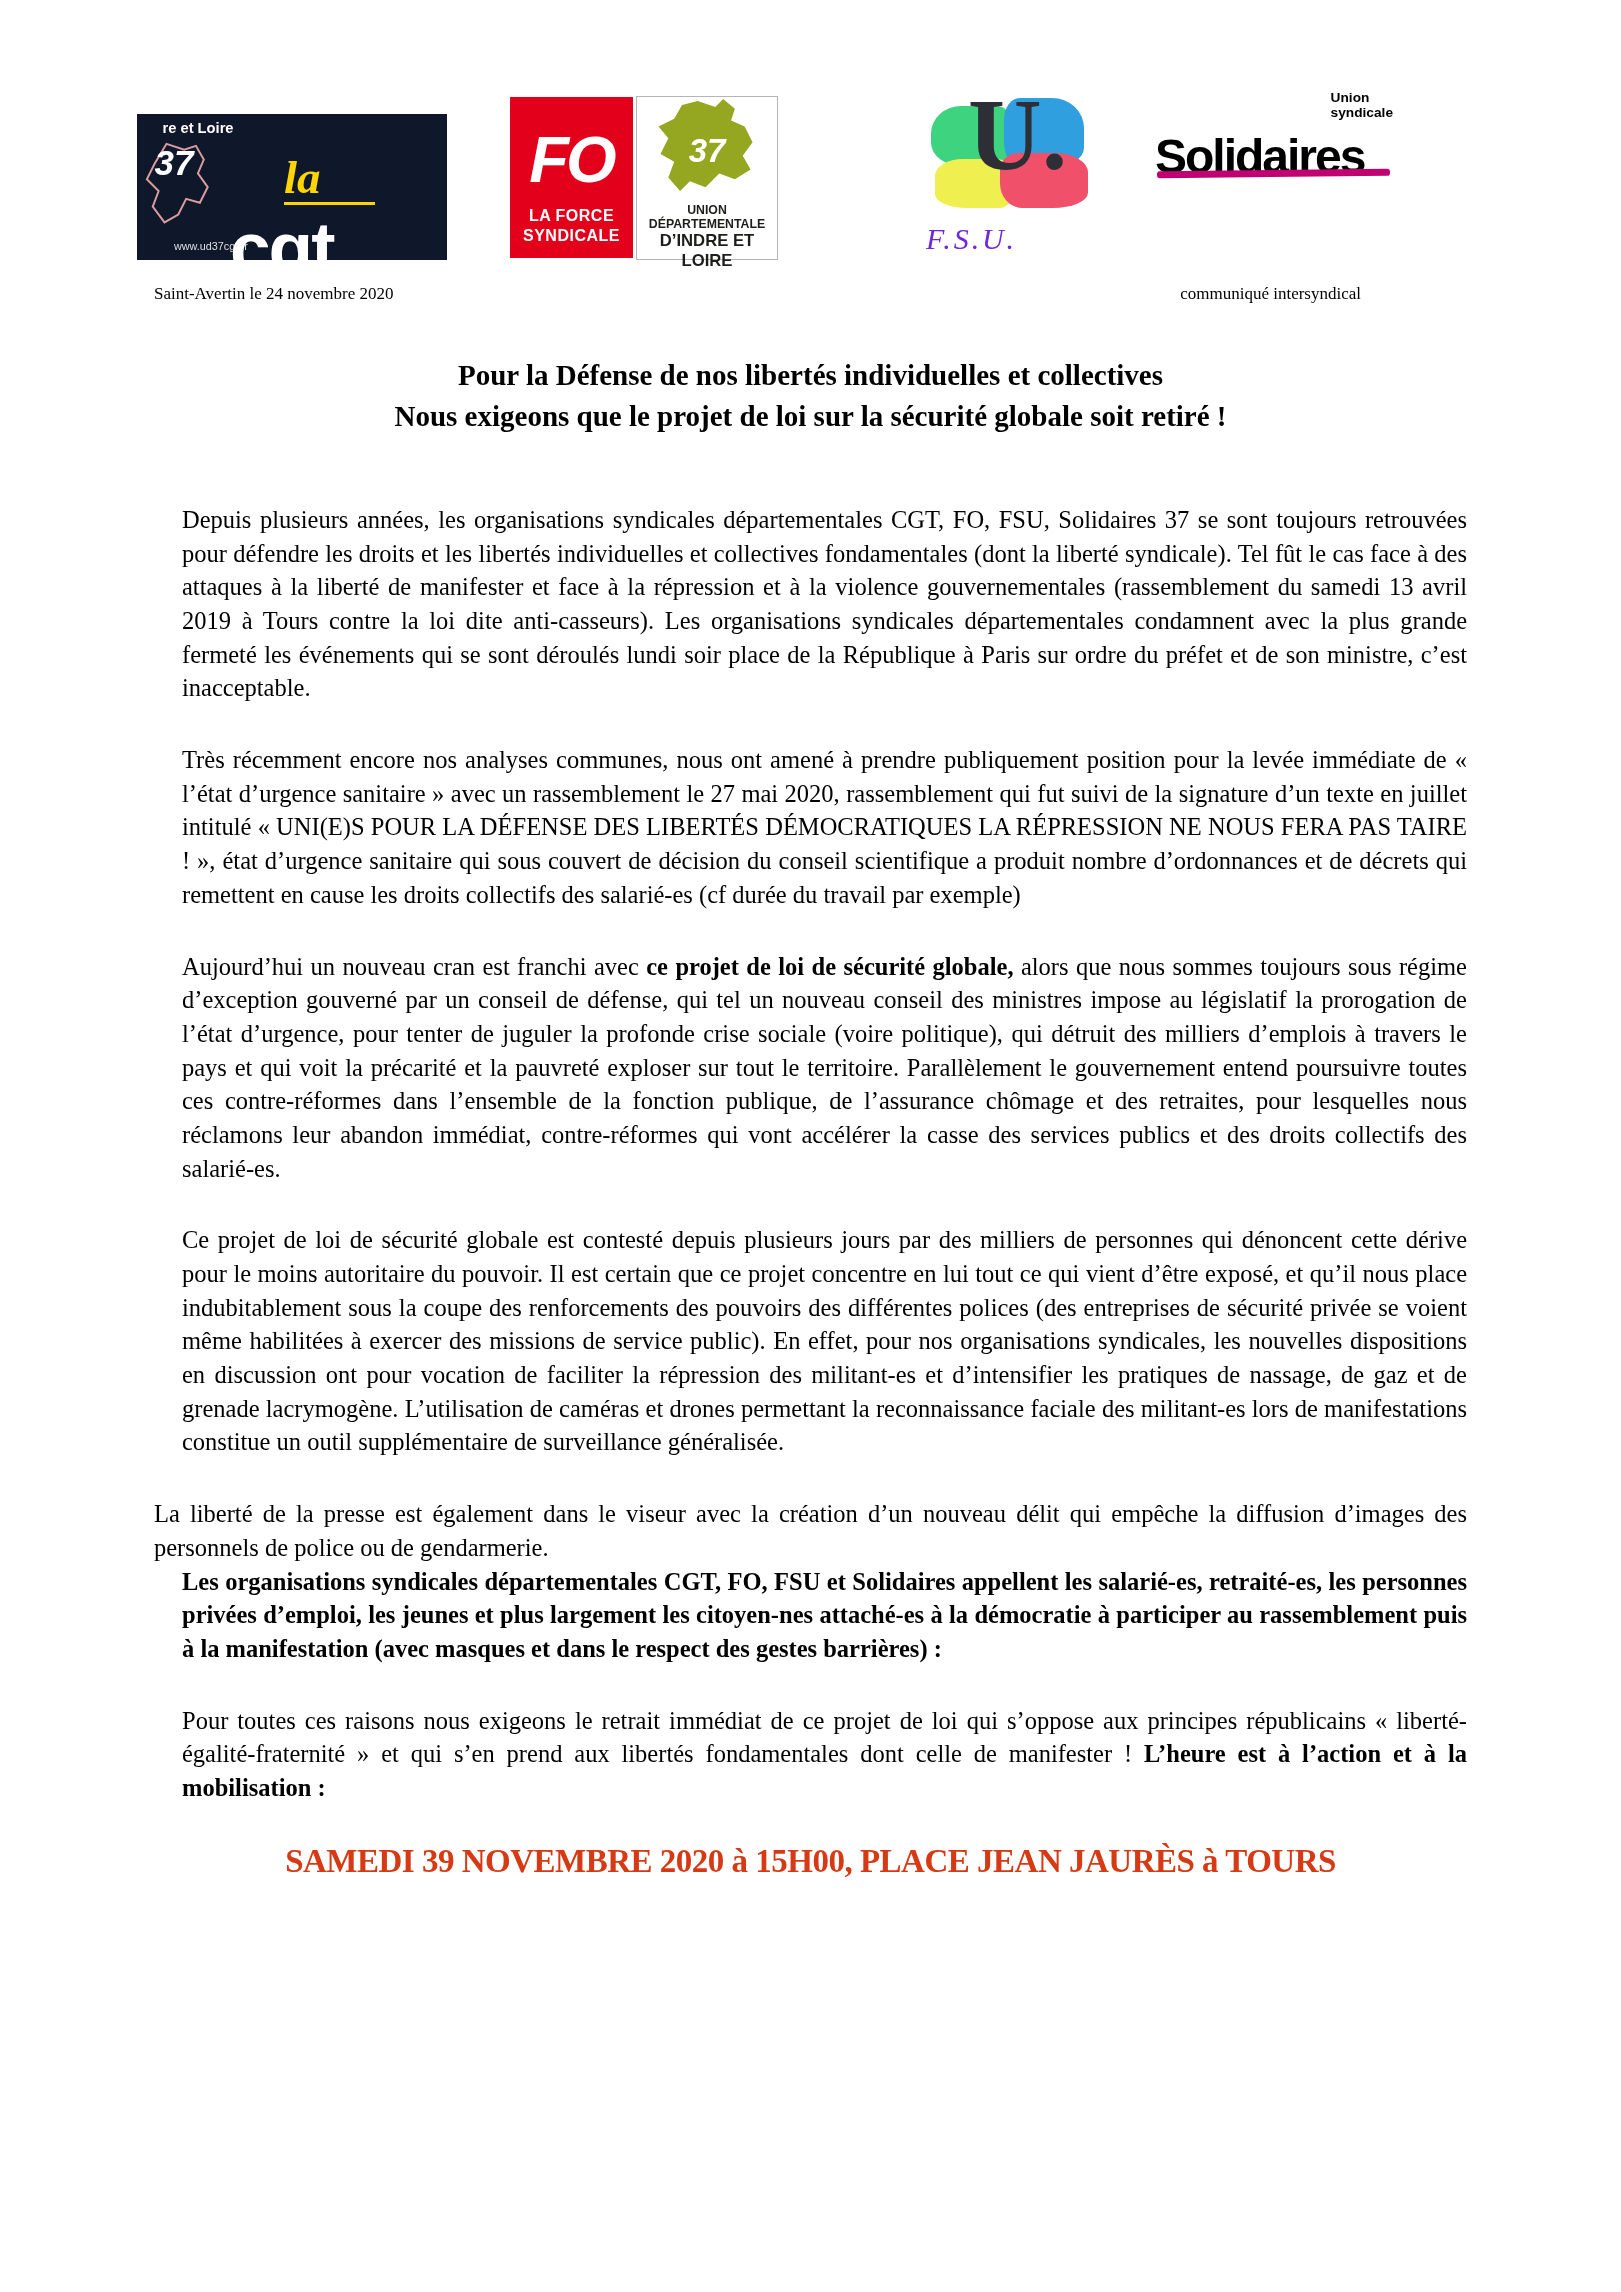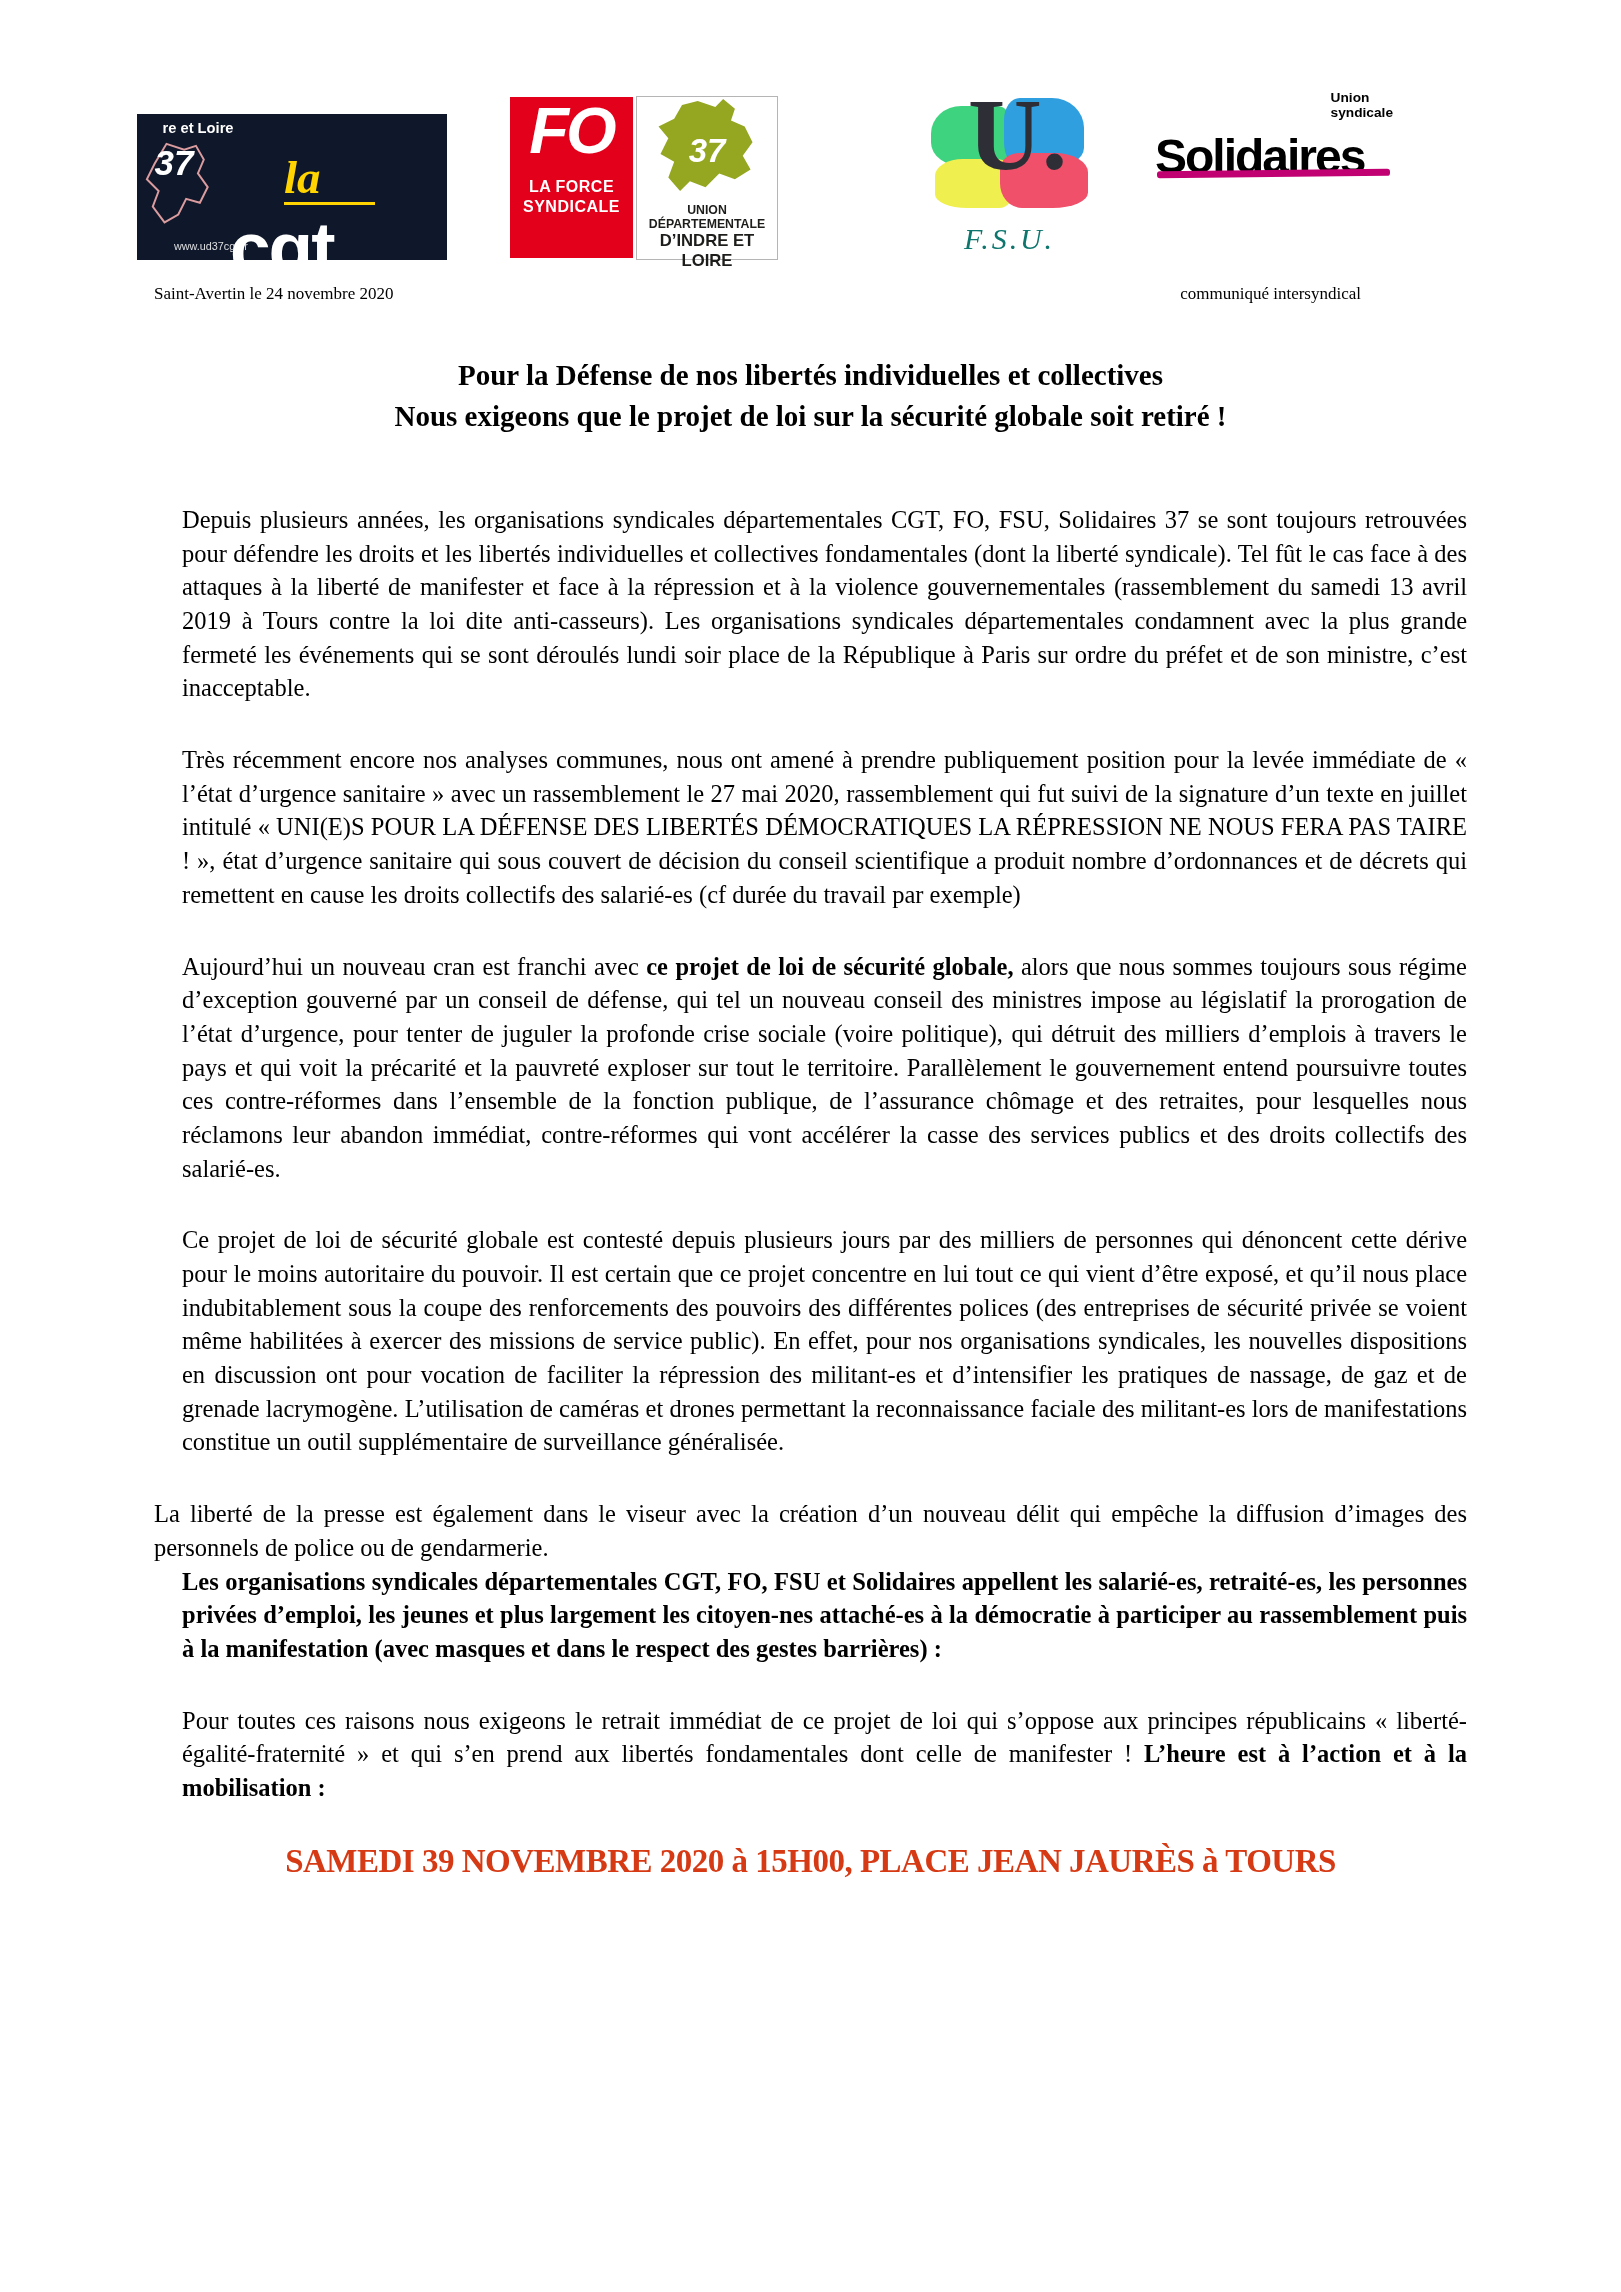--- a/index.html
+++ b/index.html
@@ -30,21 +30,21 @@
        font-size:73px;letter-spacing:-2px;}
   .cgt .url{position:absolute;left:37px;bottom:7.8px;color:#fff;
        font-family:"Liberation Sans",sans-serif;font-size:10.8px;font-weight:normal;
        opacity:.85;}
 
   
   .fo{position:absolute;left:510px;top:97px;width:123px;height:161px;
       background:#e2001a;color:#fff;text-align:center;
       font-family:"Liberation Sans",sans-serif;}
   .fo .acr{display:block;font-size:65px;font-weight:bold;font-style:italic;
-      line-height:1.0;margin-top:1px;letter-spacing:-2.9px;}
+      line-height:1.0;margin-top:30px;letter-spacing:-2.9px;}
   .fo .l1,.fo .l2{display:block;font-weight:bold;font-size:16px;
       letter-spacing:0.5px;line-height:1.25;}
   .fo .l1{margin-top:13.7px;}
 
   
   .ud37{position:absolute;left:636px;top:96px;width:140px;height:162px;
       background:#fff;border:1px solid #b5b5b5;text-align:center;
       font-family:"Liberation Sans",sans-serif;}
   .ud37 .mapwrap{position:relative;width:100%;height:104px;}
   .ud37 .dept{position:absolute;left:50%;top:52%;transform:translate(-50%,-50%);
@@ -60,22 +60,22 @@
   .fsu .q.tl{left:0;top:7.8px;width:80px;height:61px;background:#3ed37f;
       border-radius:38% 18% 30% 42%/45% 25% 35% 40%;}
   .fsu .q.tr{left:73px;top:0;width:80px;height:71px;background:#2f9fe0;
       border-radius:20% 40% 45% 22%/30% 42% 30% 38%;}
   .fsu .q.bl{left:3.9px;top:61px;width:80px;height:49px;background:#eff04f;
       border-radius:35% 25% 20% 40%/35% 30% 42% 28%;}
   .fsu .q.br{left:69px;top:55px;width:88px;height:55px;background:#f0506a;
       border-radius:22% 38% 40% 25%/30% 35% 28% 45%;}
   .fsu .letter{position:absolute;left:37px;top:-13.7px;color:#2e2e36;
       font-size:102px;font-weight:bold;line-height:1;}
-  .fsu .caption{display:block;text-align:center;margin-top:13.7px;
-      font-style:italic;font-size:30px;color:#0f766e;letter-spacing:2.9px;}
+  .fsu .caption{display:block;margin-top:13.7px;
+      font-style:italic;font-size:30px;color:#6d28d9;letter-spacing:2.9px;}
 
   
   .soli{position:absolute;left:1155px;top:90px;width:240px;height:98px;
       font-family:"Liberation Sans",sans-serif;}
   .soli .cap{position:absolute;right:2px;top:0;text-align:left;color:#000;
       font-weight:bold;font-size:13.7px;line-height:1.1;}
   .soli .word{position:absolute;left:0;top:39px;color:#000;font-weight:bold;
       font-size:48px;letter-spacing:-2px;font-stretch:condensed;}
   .soli .bar{position:absolute;left:2px;top:80px;width:233px;height:6.9px;
       background:#c10072;border-radius:2.9px;transform:rotate(-0.6deg);}

